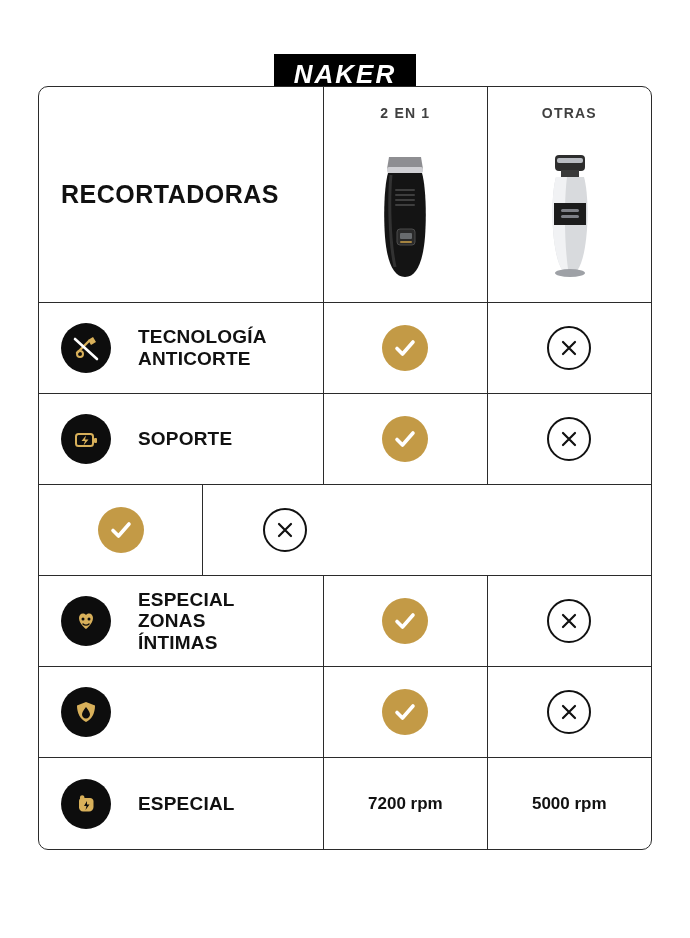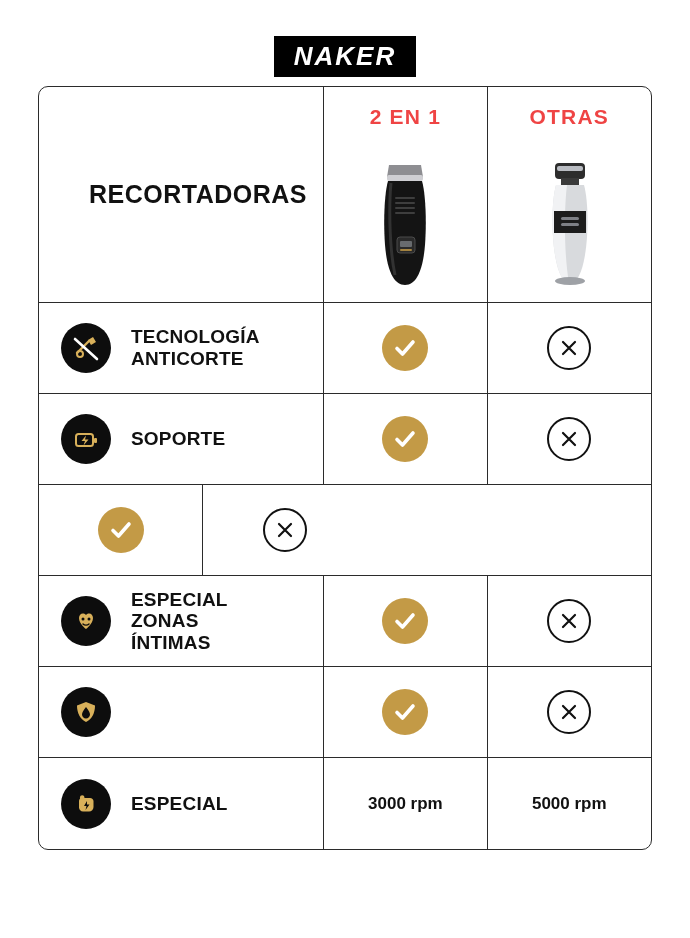--- a/index.html
+++ b/index.html
@@ -18,21 +18,21 @@
     position: relative;
     width: 690px;
     height: 938px;
     background: #ffffff;
     box-sizing: border-box;
   }
 
   
   .logo-wrap {
     position: absolute;
-    top: 36px;
+    top: 54px;
     left: 0;
     width: 690px;
     display: flex;
     justify-content: center;
   }
   .logo-badge {
     background: #000000;
     color: #ffffff;
     font-weight: 800;
     font-style: italic;
@@ -84,53 +84,52 @@
   
   .row-header { height: 216px; }
   .row-header .cell-feature {
     justify-content: flex-start;
   }
   .row-title {
     font-size: 25px;
     font-weight: 800;
     letter-spacing: 0.5px;
     color: #111;
-    margin-left: 28px;
   }
   .col-head {
     display: flex;
     flex-direction: column;
     align-items: center;
     justify-content: flex-start;
     padding-top: 18px;
     height: 100%;
     box-sizing: border-box;
   }
   .col-head-label {
-    font-size: 21px;
+    font-size: 14px;
     font-weight: 800;
     letter-spacing: 1.2px;
-    color: #ef4444;
+    color: #404040;
     margin-bottom: 22px;
   }
 
   
   .prod {
     position: relative;
     width: 120px;
     height: 150px;
   }
   
   .row-feat { height: 91px; }
   .row-feat.tall { height: 91px; }
 
   .feat-inner {
     display: flex;
     align-items: center;
-    gap: 20px;
+    gap: 27px;
   }
   .icon-circle {
     width: 50px;
     height: 50px;
     border-radius: 50%;
     background: #0d0d0d;
     display: flex;
     align-items: center;
     justify-content: center;
     flex: 0 0 50px;
@@ -381,21 +380,21 @@
             <svg width="30" height="30" viewBox="0 0 30 30" xmlns="http://www.w3.org/2000/svg">
               <path d="M8 12 C8 10 9.5 9 11 9 L19 9 C21 9 22.5 10.5 22.5 12.5 L22.5 18 C22.5 20.5 20.5 22.5 18 22.5 L12 22.5 C9.8 22.5 8 20.7 8 18.5 Z" fill="#d8b05a"></path>
               <path d="M9 11 L9 8.5 C9 7.2 10 6.3 11.2 6.3 C12.4 6.3 13.4 7.2 13.4 8.5 L13.4 10" fill="#d8b05a"></path>
               <path d="M16 12 L13 17 L15.5 17 L14.5 21 L18.5 15.5 L16 15.5 Z" fill="#0d0d0d"></path>
             </svg>
           </span>
           <div class="feat-label">ESPECIAL</div>
         </div>
       </div>
       <div class="cell-col">
-        <span class="rpm">3000 rpm</span>
+        <span class="rpm">7200 rpm</span>
       </div>
       <div class="cell-col last">
         <span class="rpm">5000 rpm</span>
       </div>
     </div>
 
   </div>
 </div>
 
 </body></html>

